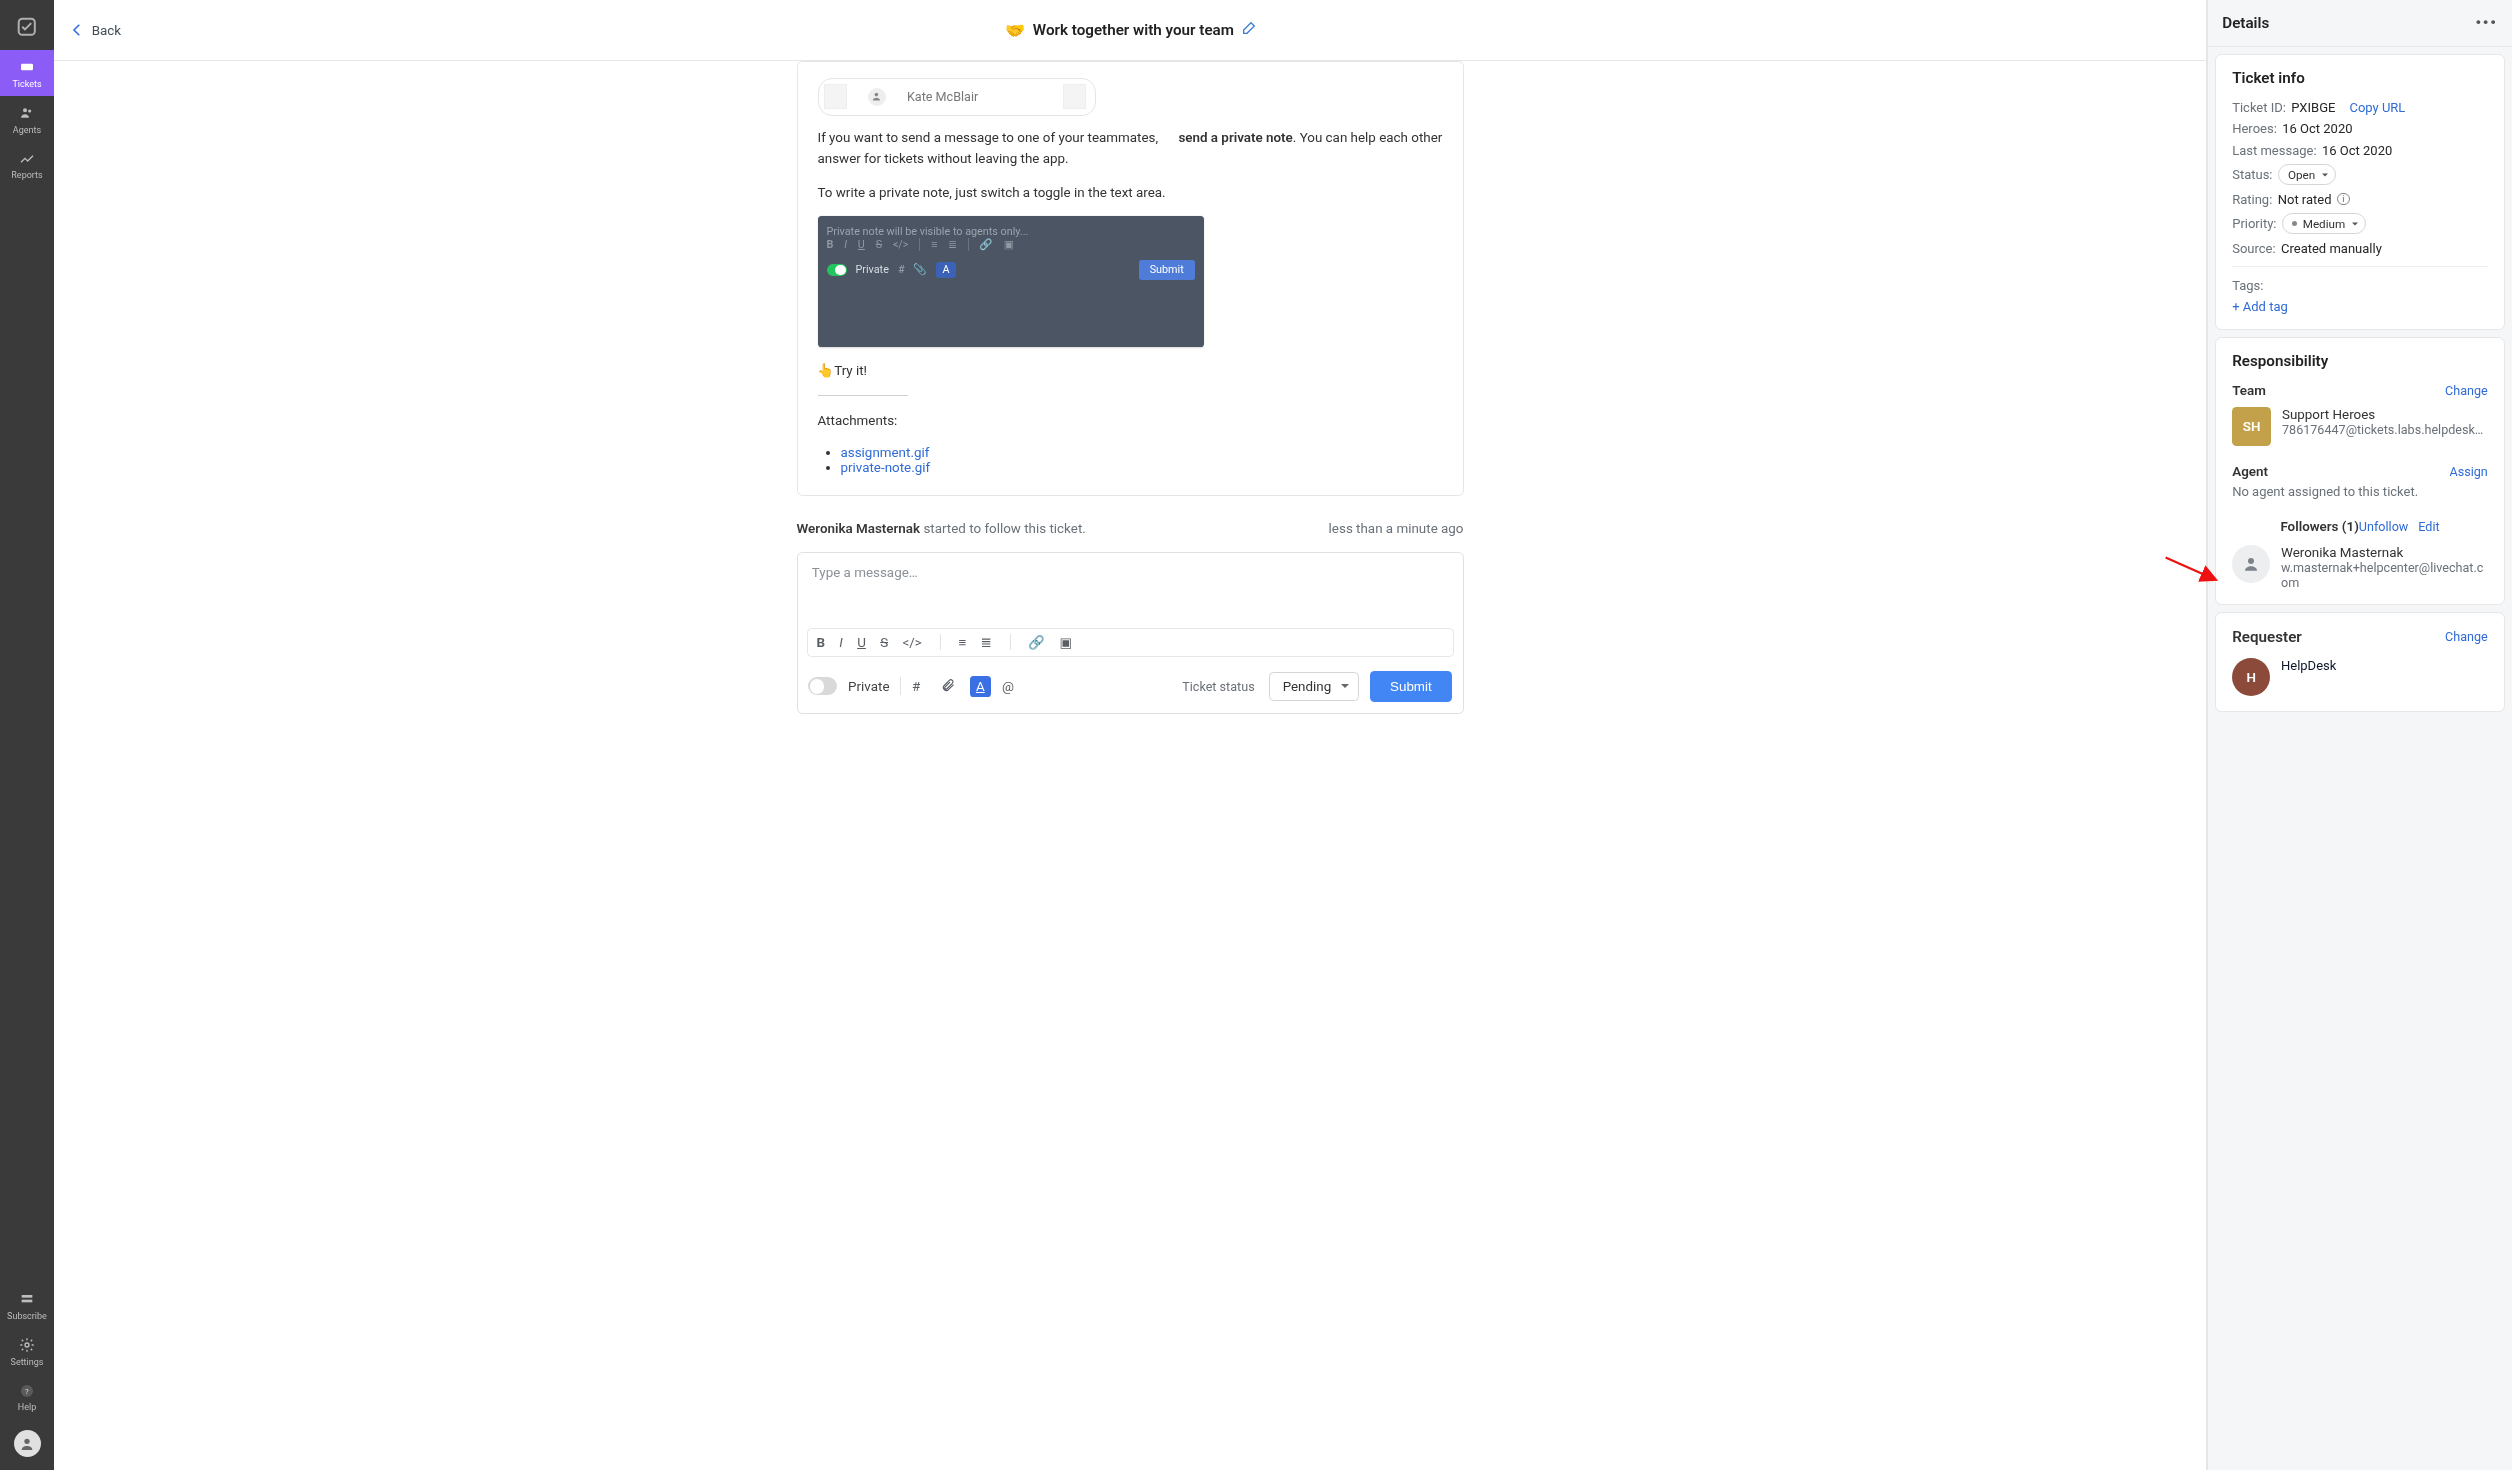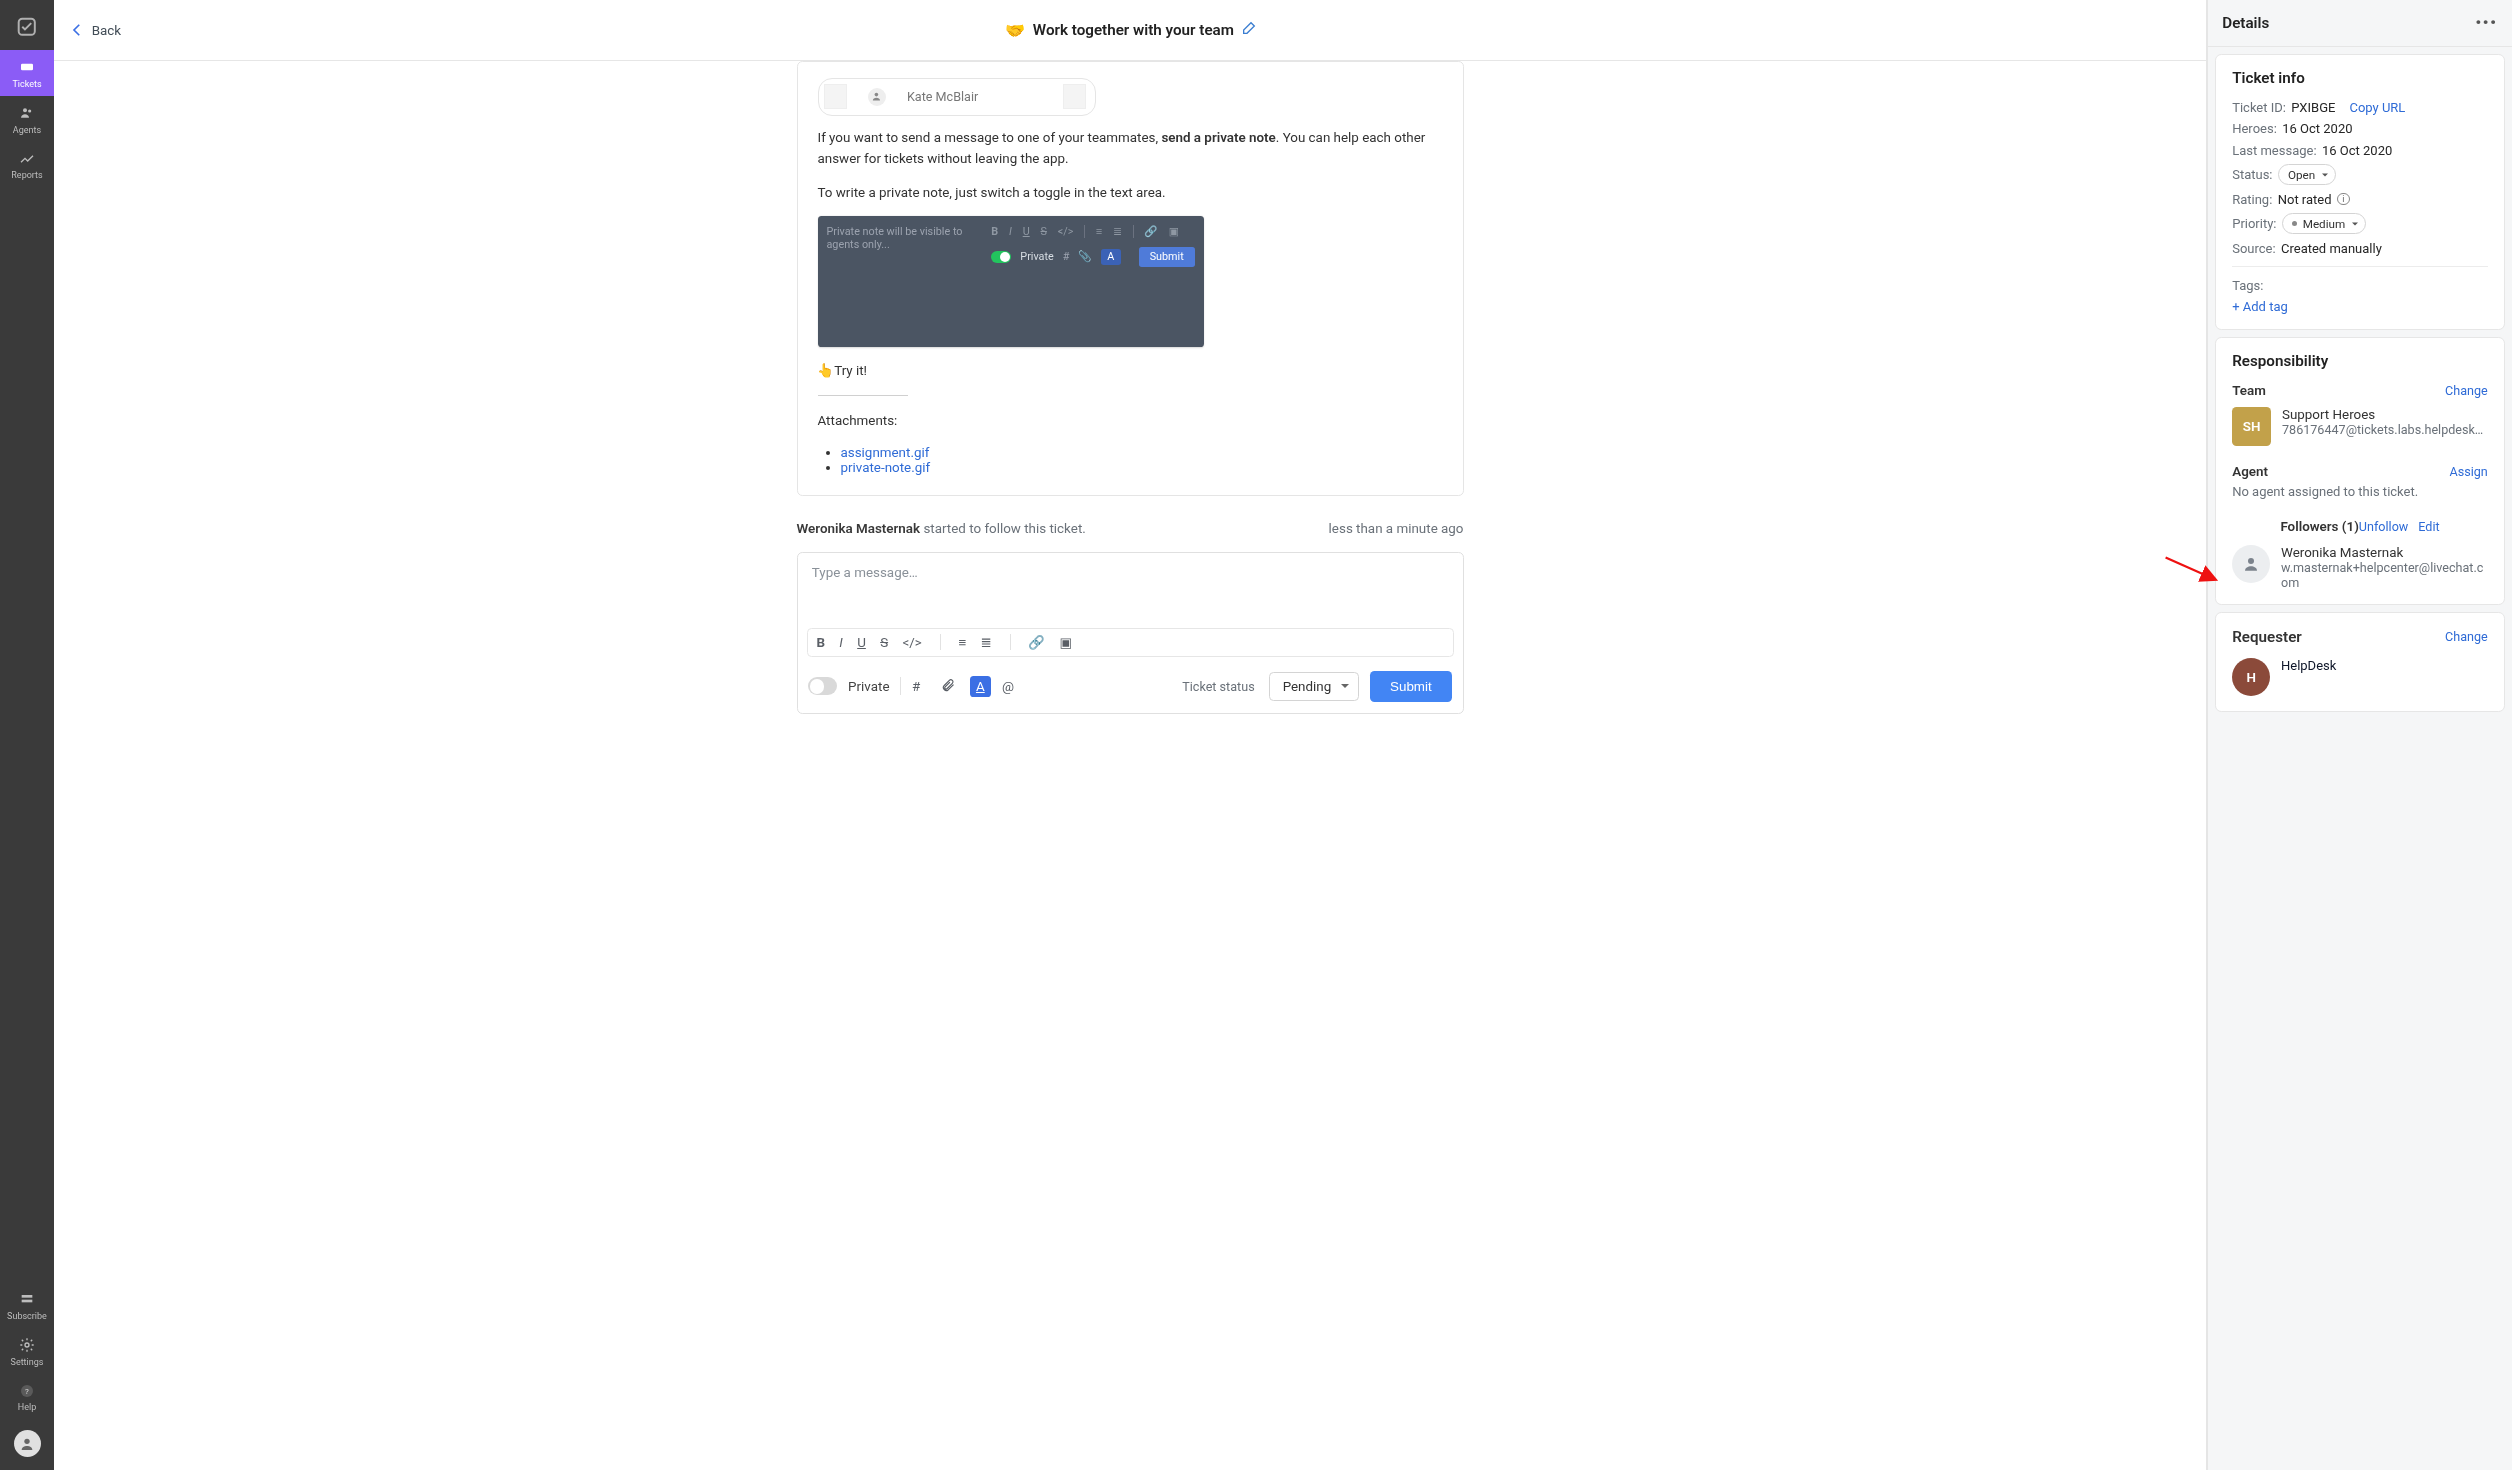--- a/index.html
+++ b/index.html
@@ -92,31 +92,31 @@
     margin: 0 auto;
     padding: 0 79px;
   }
   .msg-card {
     border: 0.9px solid #e5e5e5;
     border-radius: 5.4px;
     padding: 16px 20px 20px;
     margin-top: 0;
   }
   .msg-card p { line-height: 1.55; font-size: 13.4px; color: #333; margin-bottom: 12.6px; }
-  .msg-card .strong { font-weight: 600; }
+  .msg-card .strong { font-weight: 600; margin-left: 17px; }
   .search-snip {
     border:0.9px solid #e5e5e5; width:278px; padding:5.4px 9px 5.4px 5.4px; border-radius:14px;
     display:flex; align-items:center; gap:21px; color:#777; font-size:12.6px; margin-bottom:12.6px;
   }
   .search-snip .frame{ width:23px;height:25px;background:#f4f4f4;border:0.9px solid #eee;}
   .search-snip .av{ width:18px;height:18px;border-radius:50%;background:#eee;display:flex;align-items:center;justify-content:center;color:#888;}
   .private-note-shot {
     width: 386px; height: 131px; background: #4b5563; border-radius: 3.6px;
     padding: 9px; color: #9ca3af; font-size: 10.8px; margin-bottom: 14.3px;
-    display:flex; flex-direction:row; 
+    display:flex; flex-direction:column; 
     box-shadow: 0 0.9px 1.8px rgba(0,0,0,0.15);
   }
   .private-note-shot .row-format{
     display:flex; gap:10.8px; color:#8f98a3; font-size:10.8px; align-items:center;
   }
   .private-note-shot .row-format .sep{ width:0.9px;height:12.6px;background:#6b7280;}
   .private-note-shot .bottom{
     display:flex; align-items:center; gap:9px;
   }
   .private-note-shot .submit{

